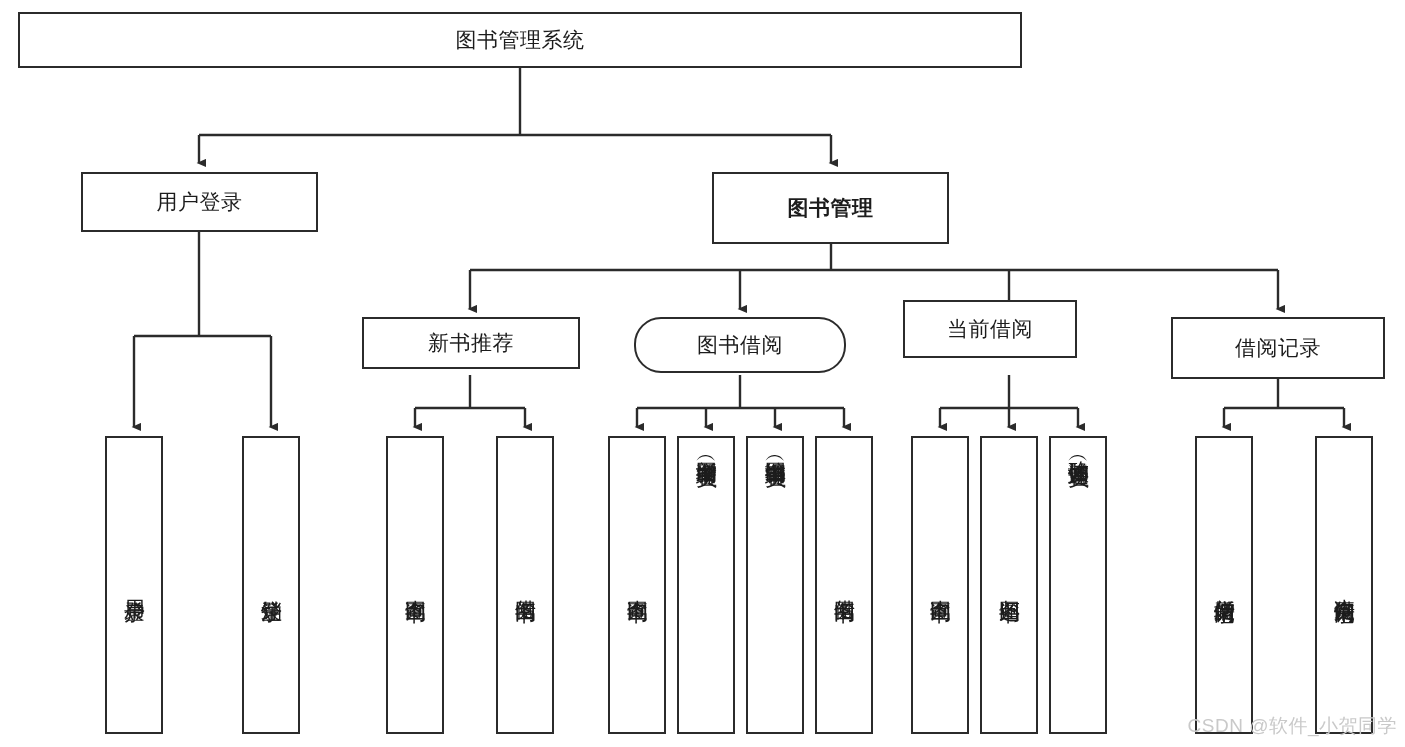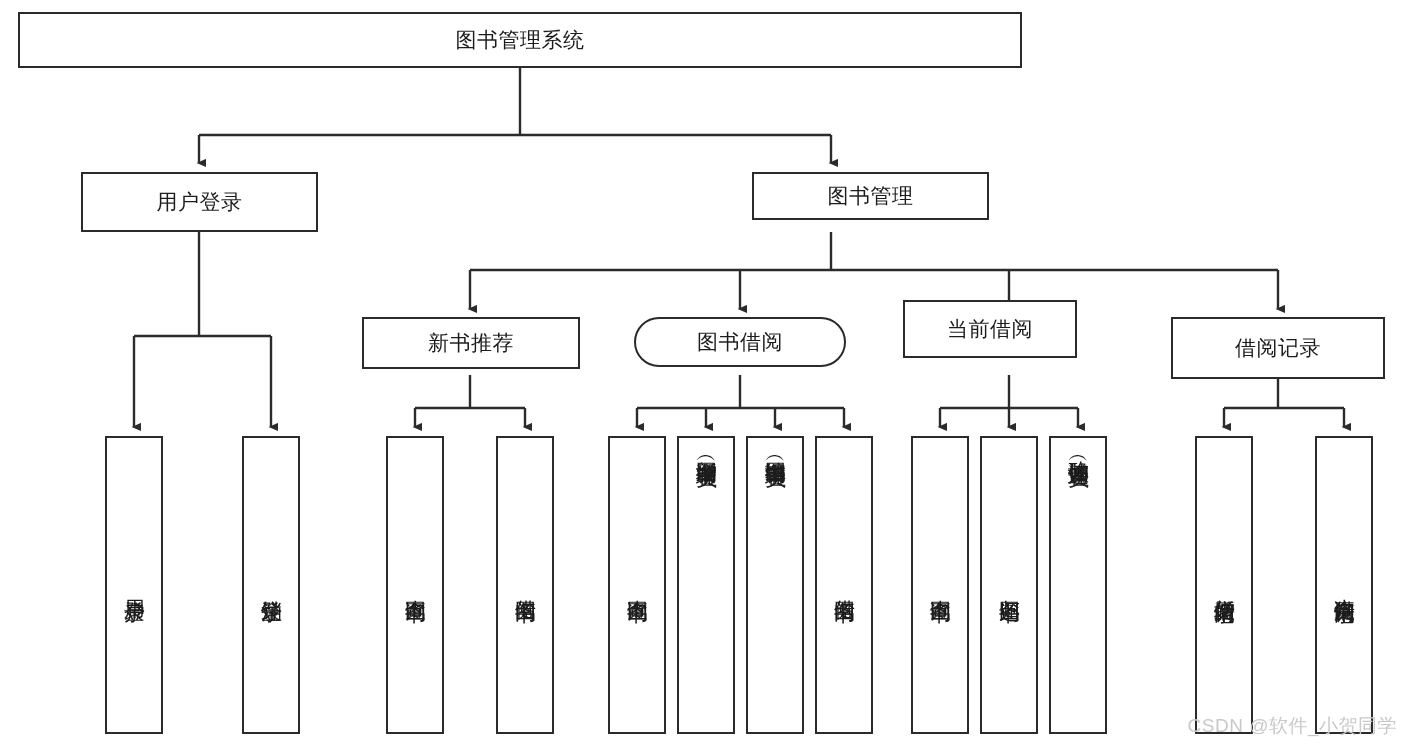--- a/index.html
+++ b/index.html
@@ -126,28 +126,28 @@
     </g>
   </svg>
 
   <div class="node" style="left:18px; top:12px; width:1004px; height:56px;">
     <span class="label">图书管理系统</span>
   </div>
 
   <div class="node" style="left:81px; top:172px; width:237px; height:60px;">
     <span class="label">用户登录</span>
   </div>
-  <div class="node" style="left:752px; top:172px; width:237px; height:48px;">
+  <div class="node" style="left:712px; top:172px; width:237px; height:72px;font-weight:bold;">
     <span class="label">图书管理</span>
   </div>
 
   <div class="node" style="left:362px; top:317px; width:218px; height:52px;">
     <span class="label">新书推荐</span>
   </div>
-  <div class="node" style="left:634px; top:317px; width:212px; height:50px;border-radius:27px;">
+  <div class="node" style="left:634px; top:317px; width:212px; height:56px;border-radius:27px;">
     <span class="label">图书借阅</span>
   </div>
   <div class="node" style="left:903px; top:300px; width:174px; height:58px;">
     <span class="label">当前借阅</span>
   </div>
   <div class="node" style="left:1171px; top:317px; width:214px; height:62px;">
     <span class="label">借阅记录</span>
   </div>
 
   <div class="node vertical" style="left:105px; top:436px; width:58px; height:298px;">

